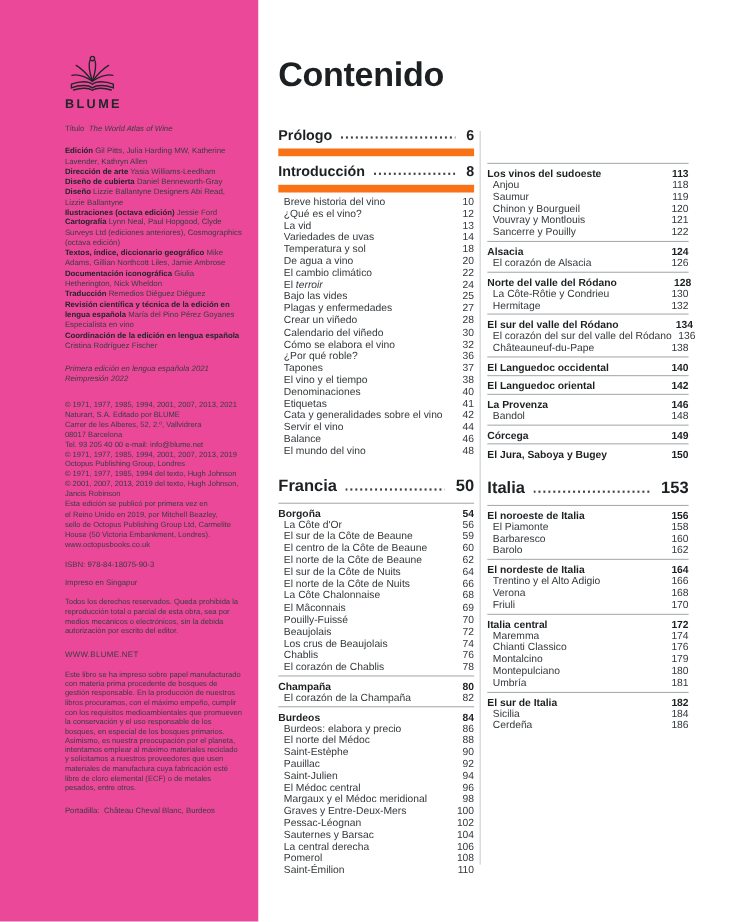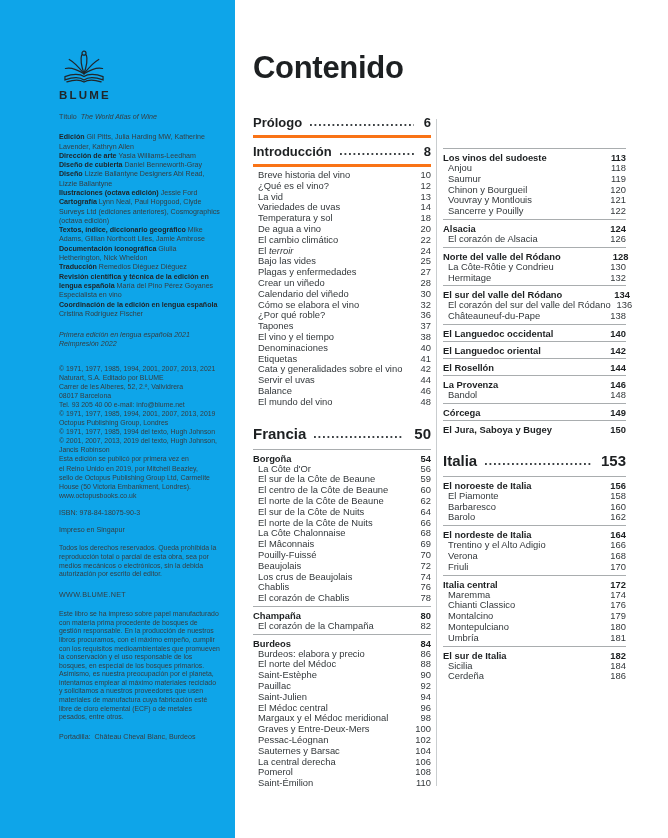--- a/index.html
+++ b/index.html
@@ -4,21 +4,21 @@
 <style>
   html,body { margin:0; padding:0; background:#ffffff; }
   .page {
     position:relative; width:668px; height:838px; overflow:hidden;
     background:#ffffff; font-family:"Liberation Sans", sans-serif;
   }
 
   
   .sidebar {
     position:absolute; left:0; top:0; width:235px; height:838px;
-    background:#0ea5e9; color:#363d41; box-sizing:border-box;
+    background:#ec4899; color:#363d41; box-sizing:border-box;
     padding:48px 14px 0 59px;
   }
   .logo-block { width:60px; }
   .logo-block svg { display:block; margin-left:2px; }
   .logo-word { font-weight:bold; font-size:11.5px; letter-spacing:2.2px; color:#20262a; margin-top:1px; }
   .title-line { margin:12px 0 0; font-size:7.1px; line-height:9.2px; }
   .title-line em { font-style:italic; }
   .credits { margin-top:11px; font-size:7.1px; line-height:9.3px; }
   .credits p { margin:0; }
   .credits b { color:#20262a; font-weight:bold; }
@@ -42,21 +42,21 @@
   .v-divider { position:absolute; left:201px; top:119px; width:1px; height:667px; background:#c9cdcf; }
   .toc-col2 { position:absolute; left:208px; top:146px; width:183px; }
 
   .toc-row { display:flex; align-items:baseline; color:#2e3336; }
   .toc-row .lbl { white-space:nowrap; }
   .toc-row .lbl em { font-style:italic; }
   .toc-row .pg { margin-left:6px; flex-shrink:0; }
 
   .toc-row.chapter {
     font-weight:bold; font-size:13px; color:#1d2022;
-    padding:3px 0 5px; border-bottom:3px solid #f97316; margin-bottom:3px;
+    padding:3px 0 5px; border-bottom:7px solid #f97316; margin-bottom:3px;
   }
   .toc-row.chapter + .toc-row.chapter { margin-top:3px; }
   .toc-row.part {
     font-weight:bold; font-size:15px; color:#1d2022;
     margin-top:17px; padding-bottom:5px;justify-content:center;
   }
   .toc-row.section {
     font-weight:bold; font-size:9.4px; line-height:11px; color:#1d2022;
     border-top:1px solid #a9adaf; margin-top:2px; padding-top:3px;gap:46px;
   }
@@ -220,21 +220,21 @@
         </div>
         <div class="toc-row item">
           <span class="lbl">Etiquetas</span>
           <span class="pg">41</span>
         </div>
         <div class="toc-row item">
           <span class="lbl">Cata y generalidades sobre el vino</span>
           <span class="pg">42</span>
         </div>
         <div class="toc-row item">
-          <span class="lbl">Servir el uvas</span>
+          <span class="lbl">Servir el vino</span>
           <span class="pg">44</span>
         </div>
         <div class="toc-row item">
           <span class="lbl">Balance</span>
           <span class="pg">46</span>
         </div>
         <div class="toc-row item">
           <span class="lbl">El mundo del vino</span>
           <span class="pg">48</span>
         </div>
@@ -424,24 +424,20 @@
         </div>
         <div class="toc-row section">
           <span class="lbl">El Languedoc occidental</span>
           <span class="pg">140</span>
         </div>
         <div class="toc-row section">
           <span class="lbl">El Languedoc oriental</span>
           <span class="pg">142</span>
         </div>
         <div class="toc-row section">
-          <span class="lbl">El Rosellón</span>
-          <span class="pg">144</span>
-        </div>
-        <div class="toc-row section">
           <span class="lbl">La Provenza</span>
           <span class="pg">146</span>
         </div>
         <div class="toc-row item">
           <span class="lbl">Bandol</span>
           <span class="pg">148</span>
         </div>
         <div class="toc-row section">
           <span class="lbl">Córcega</span>
           <span class="pg">149</span>

